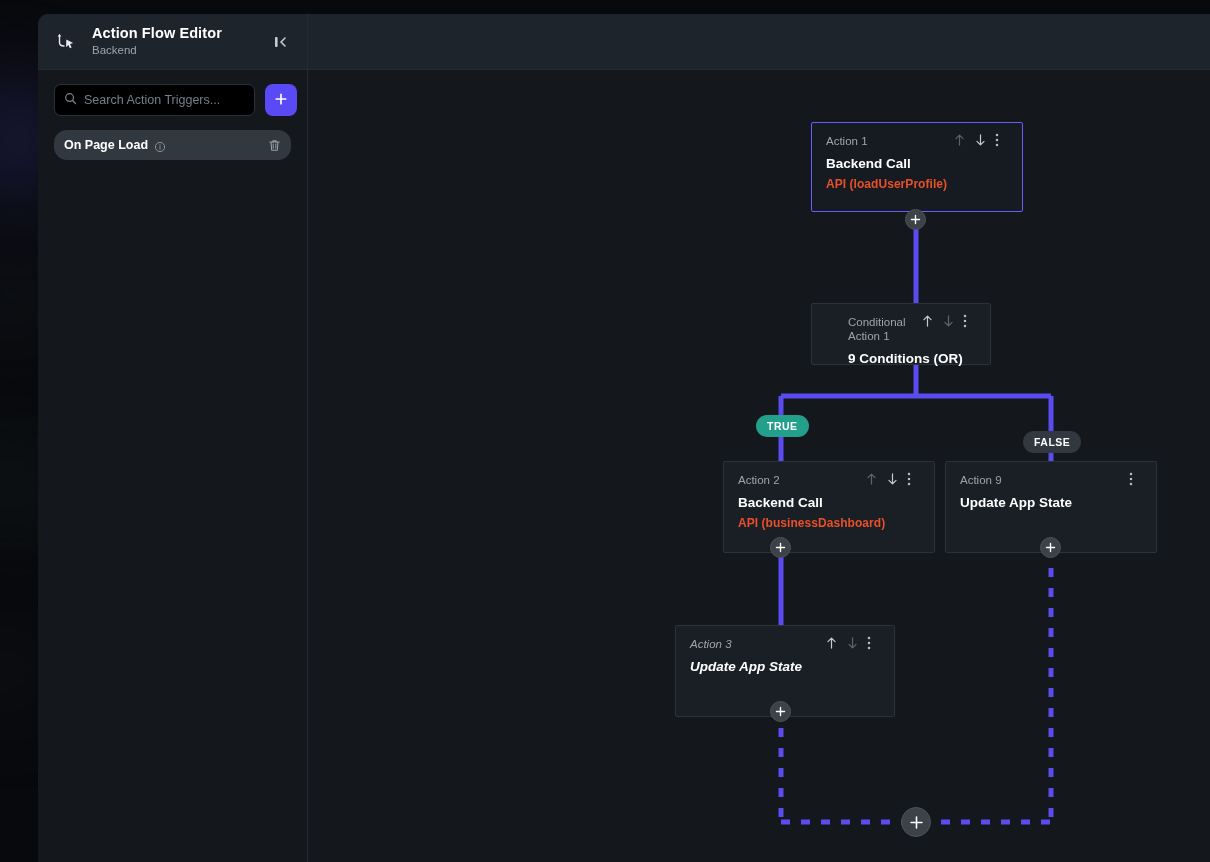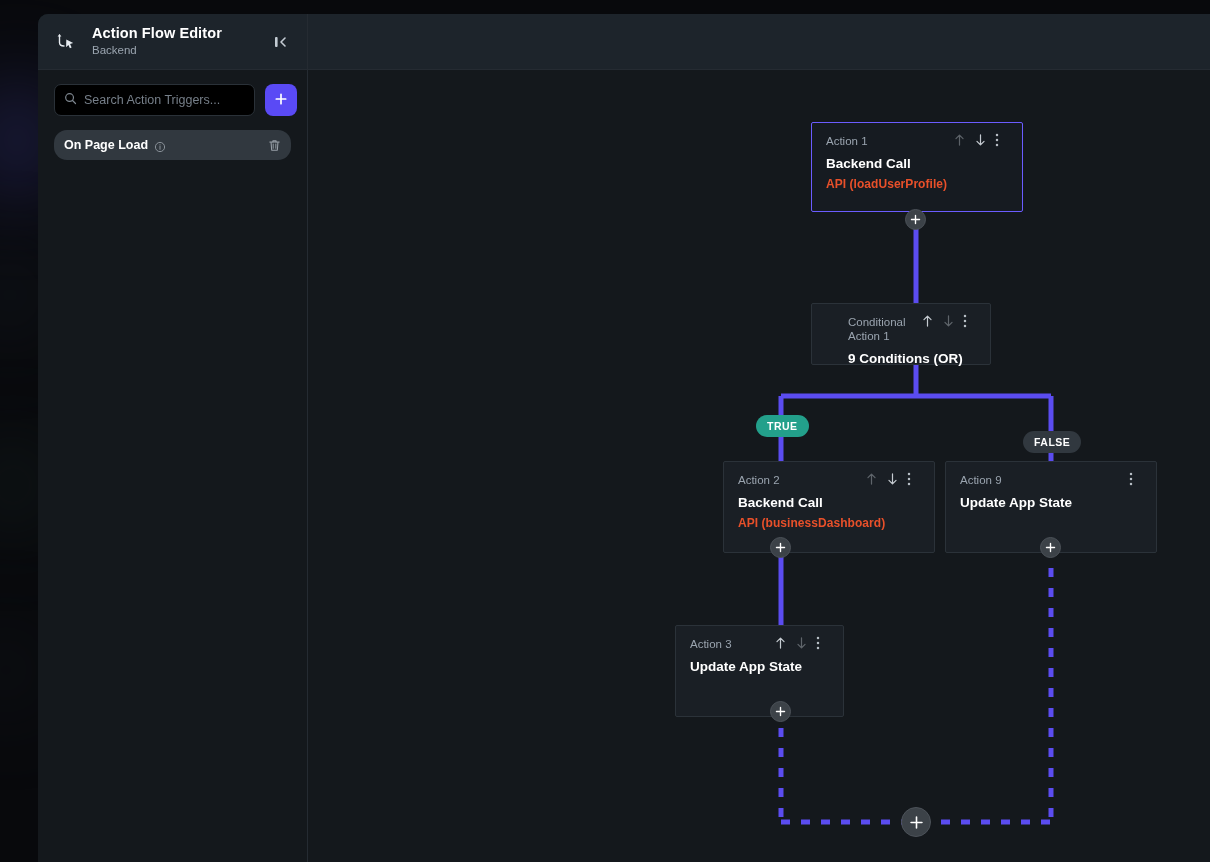--- a/index.html
+++ b/index.html
@@ -345,21 +345,21 @@
           </div>
         </div>
         <div class="node-title">Update App State</div>
       </div>
       <div class="plus" style="left:732px; top:466px;">
         <svg width="11" height="11" viewBox="0 0 12 12" fill="none">
             <path d="M6 1.6 V10.4 M1.6 6 H10.4" stroke="#fff" stroke-width="1.5" stroke-linecap="round"></path>
           </svg>
       </div>
 
-      <div class="node" style="left:367px; top:554px; width:169px; height:92px;">
+      <div class="node" style="left:367px; top:554px; width:220px; height:92px;font-style:italic;">
         <div class="node-head">
           <div class="node-eyebrow">Action 3</div>
           <div class="node-ctrls">
             <span class="ic bright">
               <svg width="13" height="14" viewBox="0 0 14 15" fill="none">
                   <path d="M7 13 V2.4 M3.2 6 L7 2.2 L10.8 6" stroke="#e3e9ef" stroke-width="1.3" fill="none" stroke-linecap="round" stroke-linejoin="round"></path>
                 </svg>
             </span>
             <span class="ic dim">
               <svg width="13" height="14" viewBox="0 0 14 15" fill="none">

